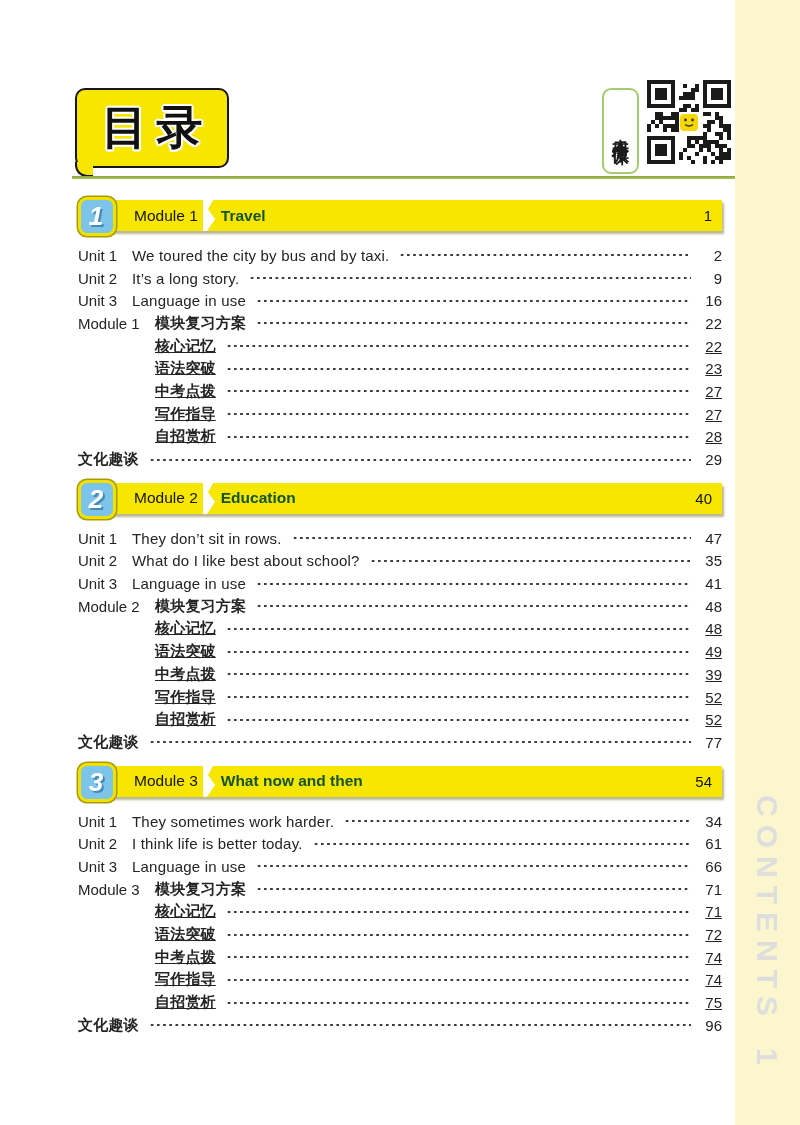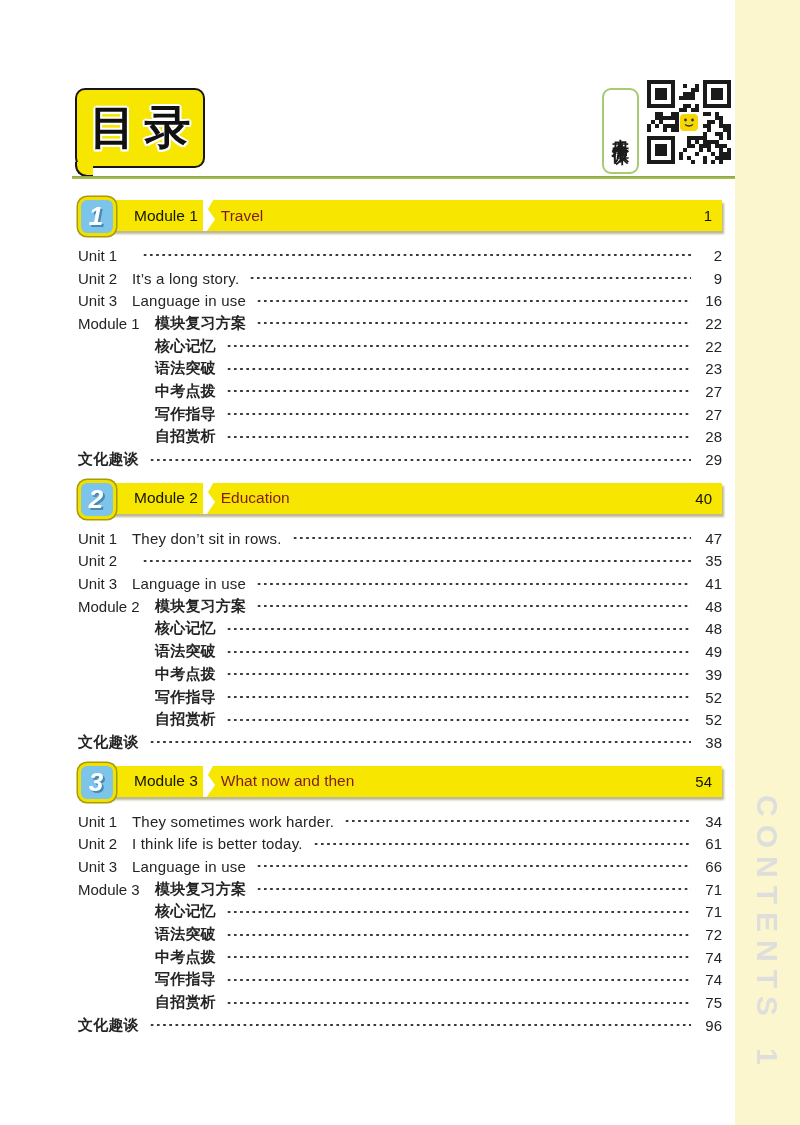--- a/index.html
+++ b/index.html
@@ -16,21 +16,21 @@
   .side-rot .inner {
     position:absolute; left:0; top:0; width:300px; height:65px;
     transform:rotate(90deg) translateY(-65px); transform-origin:top left;
     display:flex; align-items:center; font-size:30px; font-weight:600;
     color:#dededd; letter-spacing:8px; white-space:nowrap;
   }
   .side-rot .pgnum { margin-left:24px; letter-spacing:0; }
 
   
   .toc-box {
-    position:absolute; left:75px; top:88px; width:130px; height:80px;
+    position:absolute; left:75px; top:88px; width:154px; height:80px;
     background:#f7e600; border:2.5px solid #161616; border-radius:10px;
     display:flex; align-items:center; justify-content:center;
   }
   .toc-box::after {
     content:""; position:absolute; left:-2px; bottom:-11px; width:16px; height:13px;
     background:#f7e600; border-left:2.5px solid #161616; border-bottom:2.5px solid #161616;
     border-bottom-left-radius:12px;
   }
   .toc-title {
     font-size:46px; font-weight:900; letter-spacing:9px; margin-right:-9px; color:#111;
@@ -69,29 +69,29 @@
     box-shadow:0 0 0 1.5px #a59c08;
     display:flex; align-items:center; justify-content:center;
   }
   .badge-num {
     font-size:26px; font-weight:800; font-style:italic; color:#fff;
     text-shadow:2px 2px 0 rgba(35,100,145,.6); transform:translateX(-1px);
   }
   .mod-label { margin-left:24px; font-size:15.5px; font-weight:500; color:#141400; white-space:nowrap; }
   .notch { width:13px; height:100%; background:#fff; margin:0 5px;
     clip-path:polygon(0 0,80% 0,40% 30%,95% 62%,32% 100%,0 100%); }
-  .mod-title { font-size:15.5px; font-weight:400; color:#7f1d1d; white-space:nowrap; }
+  .mod-title { font-size:15.5px; font-weight:700; color:#14532d; white-space:nowrap; }
   .mod-page { margin-left:auto; font-size:15px; color:#141400; }
 
   
   .row { display:flex; align-items:center; height:22.7px; font-size:15px; }
   .row .lbl { flex:none; }
   .t-unit .lbl { width:54px; }
   .t-review .lbl { width:77px; }
-  .t-sub { padding-left:77px; }
+  .t-sub { padding-left:77px;text-decoration:underline; }
   .row-title { flex:none; white-space:nowrap; letter-spacing:.2px; }
   .t-review .row-title, .t-sub .row-title, .t-culture .row-title { font-weight:700; }
   .dots { flex:1 1 auto; height:10px; margin:0 7px 0 10px; align-self:center;
     background-image:radial-gradient(circle,#3a3a3a 1.05px,transparent 1.35px);
     background-size:6.2px 10px; background-repeat:repeat-x; background-position:0 55%; }
   .pg { flex:none; min-width:24px; text-align:right; color:#242424; }
 </style>
 </head>
 <body>
 
@@ -333,20 +333,21 @@
         <span class="mod-title">Travel</span>
         <span class="mod-page">1</span>
       </div>
       <div class="badge">
         <span class="badge-num">1</span>
       </div>
     </div>
     <div class="rows">
   <div class="row t-unit">
     <span class="lbl">Unit 1</span>
+    <span class="row-title">We toured the city by bus and by taxi.</span>
     <span class="dots"></span>
     <span class="pg">2</span>
   </div>
 
   <div class="row t-unit">
     <span class="lbl">Unit 2</span>
     <span class="row-title">It’s a long story.</span>
     <span class="dots"></span>
     <span class="pg">9</span>
   </div>
@@ -424,20 +425,21 @@
     <div class="rows">
   <div class="row t-unit">
     <span class="lbl">Unit 1</span>
     <span class="row-title">They don’t sit in rows.</span>
     <span class="dots"></span>
     <span class="pg">47</span>
   </div>
 
   <div class="row t-unit">
     <span class="lbl">Unit 2</span>
+    <span class="row-title">What do I like best about school?</span>
     <span class="dots"></span>
     <span class="pg">35</span>
   </div>
 
   <div class="row t-unit">
     <span class="lbl">Unit 3</span>
     <span class="row-title">Language in use</span>
     <span class="dots"></span>
     <span class="pg">41</span>
   </div>
@@ -481,21 +483,21 @@
 
     <span class="row-title">自招赏析</span>
     <span class="dots"></span>
     <span class="pg">52</span>
   </div>
 
   <div class="row t-culture">
 
     <span class="row-title">文化趣谈</span>
     <span class="dots"></span>
-    <span class="pg">38</span>
+    <span class="pg">77</span>
   </div>
 </div>
   </section>
 
   <section class="module">
     <div class="mod-header">
       <div class="bar">
         <span class="mod-label">Module 3</span>
         <span class="notch"></span>
         <span class="mod-title">What now and then</span>

